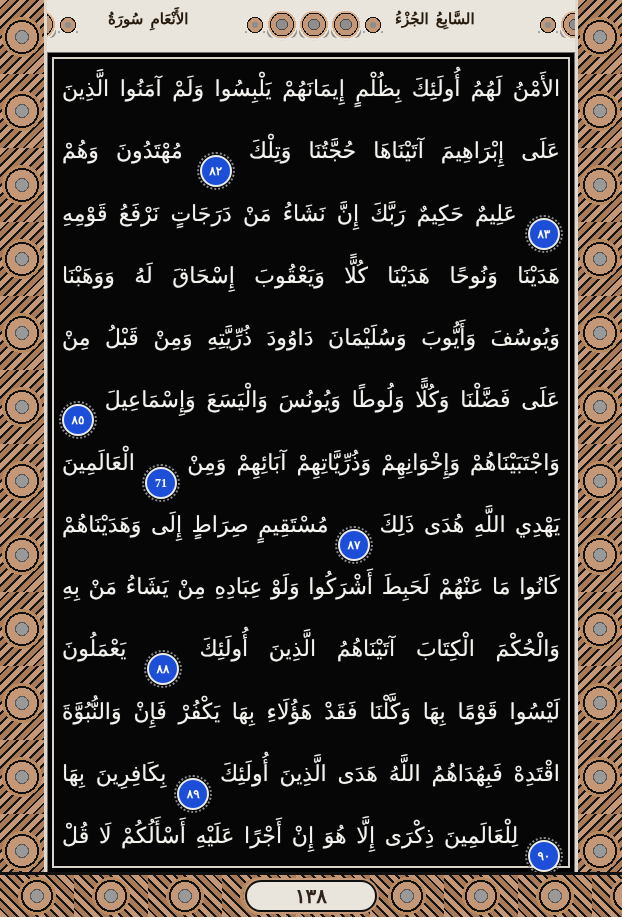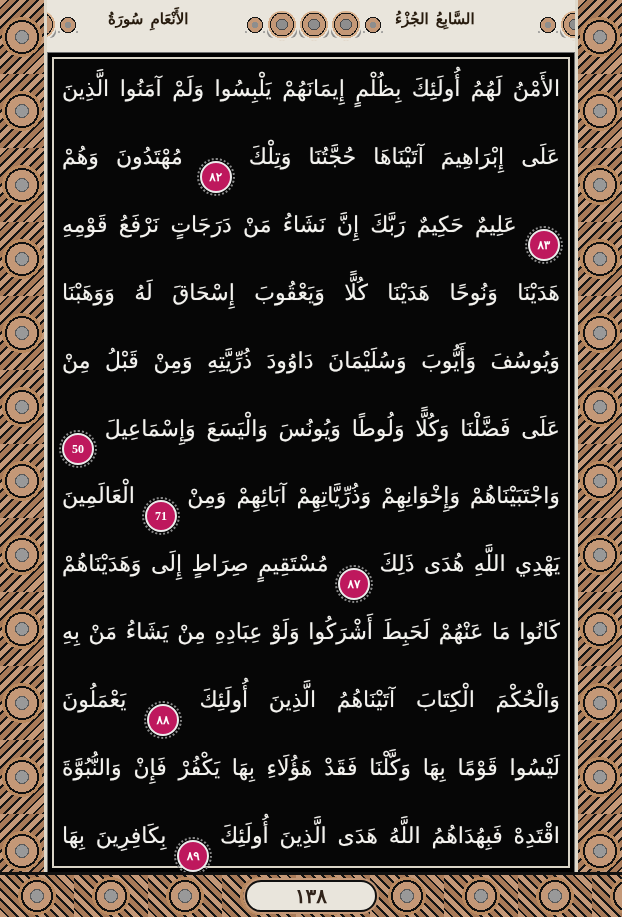--- a/index.html
+++ b/index.html
@@ -58,21 +58,21 @@
 
   
   .panel{position:absolute;left:52px;right:52px;top:57px;bottom:49px;background:#060606;
      border:2px solid #d9d4c7;box-shadow:0 0 0 4px #000,0 0 0 5px #6f6f6f;}
   .lines{position:absolute;left:8px;right:8px;top:6px;bottom:6px;display:flex;
      flex-direction:column;justify-content:space-between;}
   .line{display:flex;flex-direction:row;justify-content:space-between;align-items:center;
      height:48px;color:#f4f3ef;font-size:22px;line-height:1;}
   .line .word{unicode-bidi:isolate;white-space:nowrap;
      text-shadow:0 0 1px rgba(255,255,255,.35);}
-  .ayah-marker{flex:0 0 auto;width:28px;height:28px;border-radius:50%;background:#be185d;
+  .ayah-marker{flex:0 0 auto;width:28px;height:28px;border-radius:50%;background:#1d4ed8;
      border:2px solid #ececec;outline:2px dotted #8a8a8a;outline-offset:1px;
      display:flex;align-items:center;justify-content:center;margin-top:40px;}
   .ayah-marker span{color:#fff;font-size:12px;font-weight:bold;line-height:1;}
 </style>
 </head>
 <body>
 
 <div id="stage">
 
   <div class="top-band">
@@ -158,21 +158,21 @@
           <span class="word">قَبْلُ</span>
           <span class="word">وَمِنْ</span>
           <span class="word">ذُرِّيَّتِهِ</span>
           <span class="word">دَاوُودَ</span>
           <span class="word">وَسُلَيْمَانَ</span>
           <span class="word">وَأَيُّوبَ</span>
           <span class="word">وَيُوسُفَ</span>
         </div>
         <div class="line">
           <span class="ayah-marker">
-            <span>50</span>
+            <span>٨٥</span>
           </span>
           <span class="word">وَإِسْمَاعِيلَ</span>
           <span class="word">وَالْيَسَعَ</span>
           <span class="word">وَيُونُسَ</span>
           <span class="word">وَلُوطًا</span>
           <span class="word">وَكُلًّا</span>
           <span class="word">فَضَّلْنَا</span>
           <span class="word">عَلَى</span>
         </div>
         <div class="line">
@@ -241,20 +241,35 @@
           <span class="ayah-marker">
             <span>٨٩</span>
           </span>
           <span class="word">أُولَئِكَ</span>
           <span class="word">الَّذِينَ</span>
           <span class="word">هَدَى</span>
           <span class="word">اللَّهُ</span>
           <span class="word">فَبِهُدَاهُمُ</span>
           <span class="word">اقْتَدِهْ</span>
         </div>
+        <div class="line">
+          <span class="word">قُلْ</span>
+          <span class="word">لَا</span>
+          <span class="word">أَسْأَلُكُمْ</span>
+          <span class="word">عَلَيْهِ</span>
+          <span class="word">أَجْرًا</span>
+          <span class="word">إِنْ</span>
+          <span class="word">هُوَ</span>
+          <span class="word">إِلَّا</span>
+          <span class="word">ذِكْرَى</span>
+          <span class="word">لِلْعَالَمِينَ</span>
+          <span class="ayah-marker">
+            <span>٩٠</span>
+          </span>
+        </div>
       </div>
   </div>
 
   <div class="bottom-band">
     <div class="page-number-cartouche">
       <span class="page-number">١٣٨</span>
     </div>
   </div>
 
 </div>

